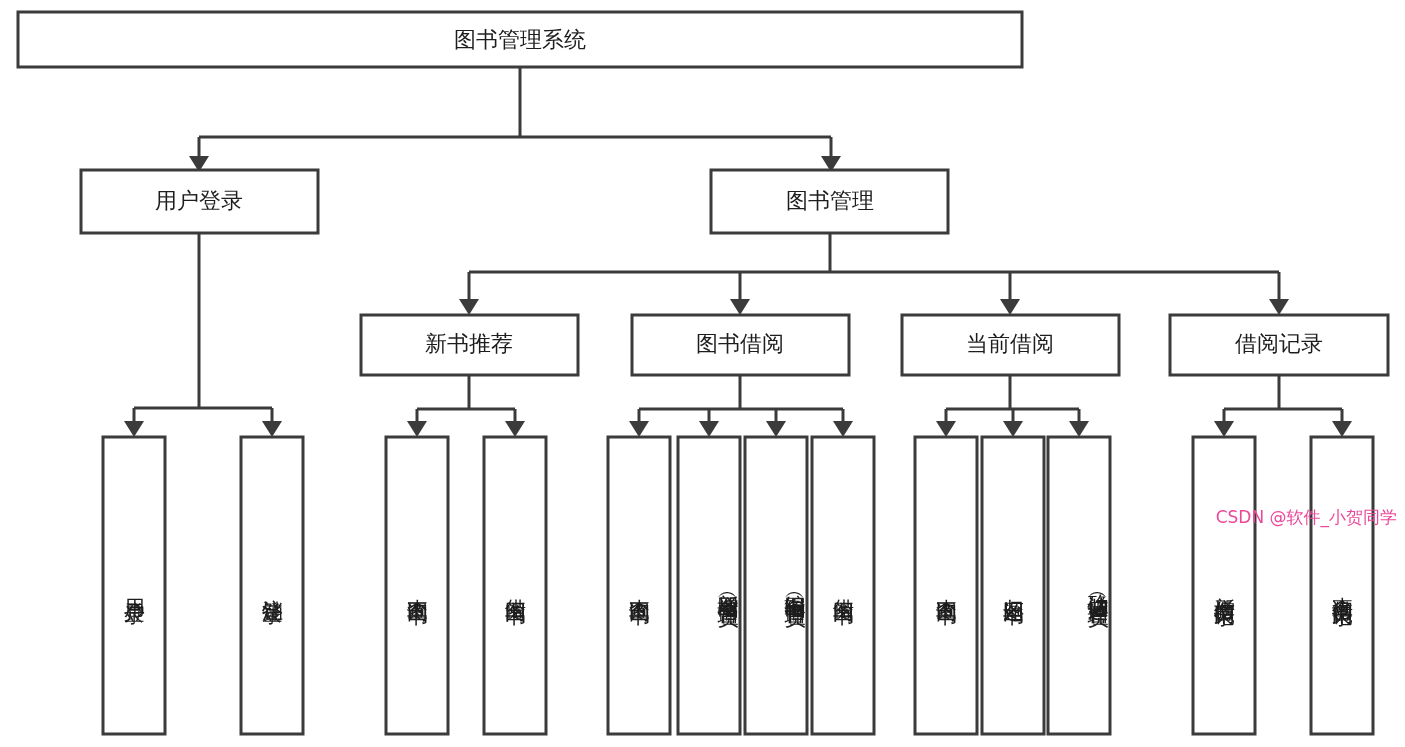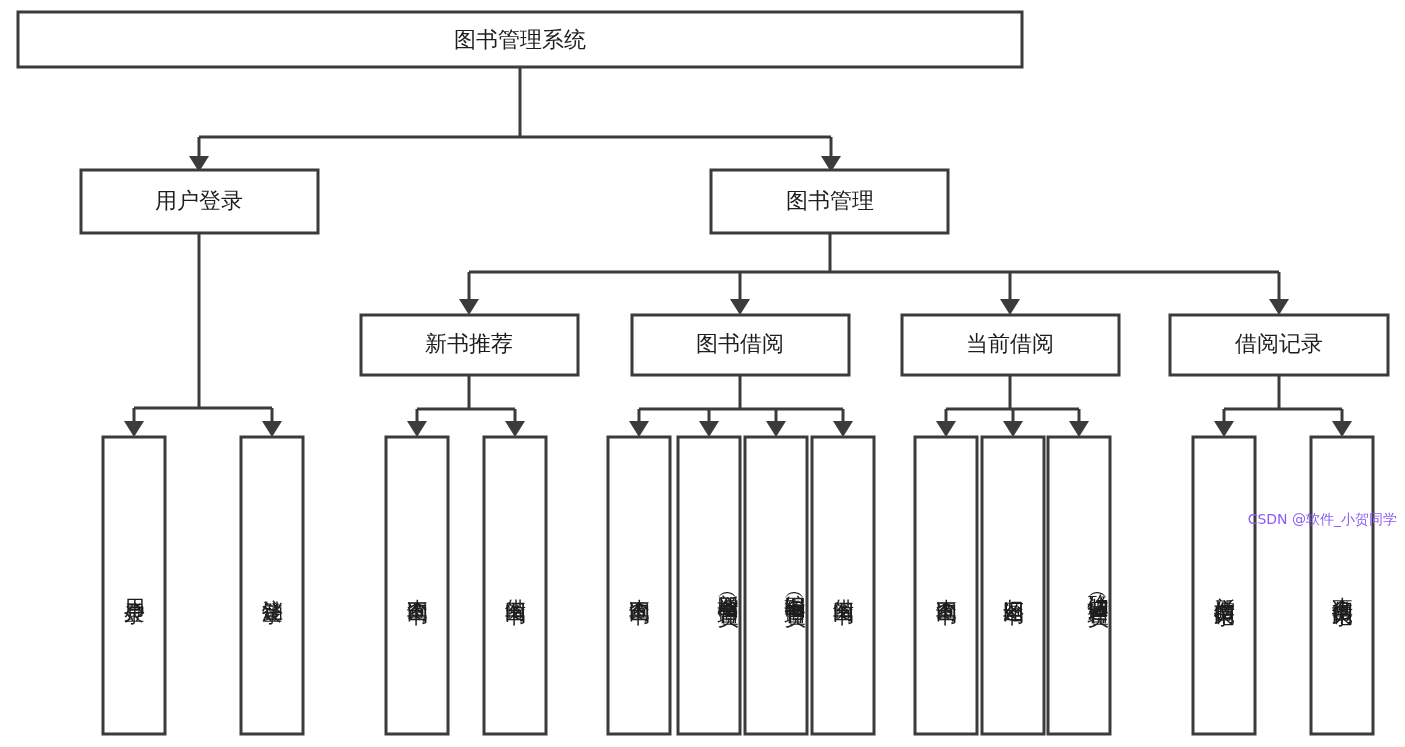--- a/index.html
+++ b/index.html
@@ -60,22 +60,22 @@
     color: #1d1d1d;
     letter-spacing: 2px;
     white-space: nowrap;
     pointer-events: none;
   }
   .watermark {
     position: absolute;
     right: 8px;
     bottom: 4px;
     font-family: "DejaVu Sans", "Liberation Sans", sans-serif;
-    font-size: 14px;
-    color: #8b5cf6;
+    font-size: 17px;
+    color: #ec4899;
     white-space: nowrap;
   }
 </style>
 </head>
 <body>
 
 <div id="diagram-root">
 
   <svg id="tree-svg" viewBox="0 0 1405 747">
     <defs>

